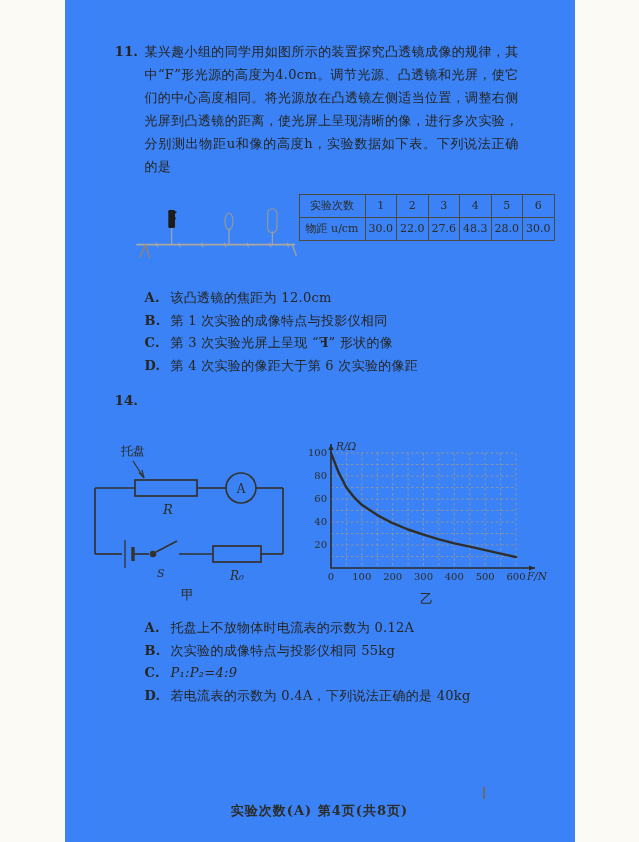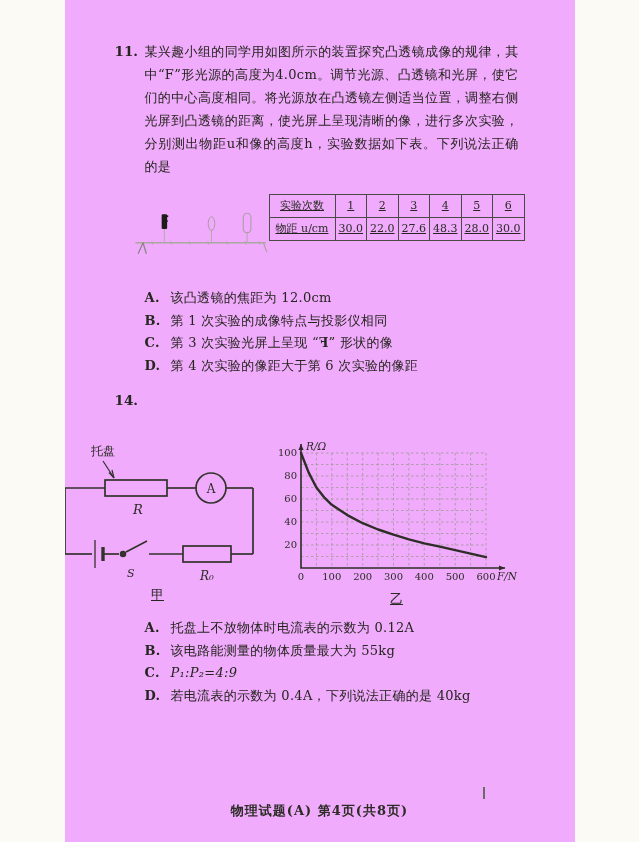--- a/index.html
+++ b/index.html
@@ -1,28 +1,28 @@
 <!DOCTYPE html>
 <html><head>
 <meta charset="utf-8">
 <style>
   * { margin:0; padding:0; box-sizing:border-box; }
   html,body { background:#fbfaf5; }
   body { font-family:"DejaVu Serif","Liberation Serif",serif; color:#26251f; }
   .page {
     position:relative; width:510px; height:842px; margin:0 auto;
-    background:#f0abfc; overflow:hidden;
+    background:#3b82f6; overflow:hidden;
   }
   .question { display:flex; padding:0 56px 0 50px; }
   .q-num { width:30px; font-weight:bold; font-size:13.5px; line-height:23px; flex:0 0 auto; }
   .q-text { flex:1; font-size:13px; line-height:23px; text-align:justify; letter-spacing:.3px; }
   #q11 { padding-top:40px; }
   #q12 { padding-top:12px; }
 
-  .figrow { display:flex; align-items:flex-start; padding:0 50px 0 66px;text-decoration:underline; }
+  .figrow { display:flex; align-items:flex-start; padding:0 20px 0 66px; }
   .figrow-11 { margin-top:12px; justify-content:space-between; }
   .figrow-12 { margin-top:24px; justify-content:flex-end; padding-left:86px; }
 
   
   table.exp { border-collapse:collapse; margin-top:4px; }
   table.exp td {
     border:1.4px solid #4a4a44; font-size:11px; text-align:center;
     padding:4px 3px; min-width:31px; line-height:14px; color:#2c2b25;
   }
   table.exp td.hd { min-width:66px; font-size:11px; }
@@ -211,29 +211,29 @@
     </div>
   </div>
 
   <div class="options">
     <div class="opt">
       <span class="opt-letter">A.</span>
       <span class="opt-text">托盘上不放物体时电流表的示数为 0.12A</span>
     </div>
     <div class="opt">
       <span class="opt-letter">B.</span>
-      <span class="opt-text">该电路能测量的物体质量最大为 55kg</span>
+      <span class="opt-text">次实验的成像特点与投影仪相同 55kg</span>
     </div>
     <div class="opt">
       <span class="opt-letter">C.</span>
       <span class="opt-text" style="font-style:italic;">P₁:P₂=4:9</span>
     </div>
     <div class="opt">
       <span class="opt-letter">D.</span>
       <span class="opt-text">若电流表的示数为 0.4A，下列说法正确的是 40kg</span>
     </div>
   </div>
 
   <div class="artifact-square"></div>
   <div class="artifact-line"></div>
 
-  <div class="footer">物理试题(A) 第4页(共8页)</div>
+  <div class="footer">实验次数(A) 第4页(共8页)</div>
 </div>
 
 </body></html>

